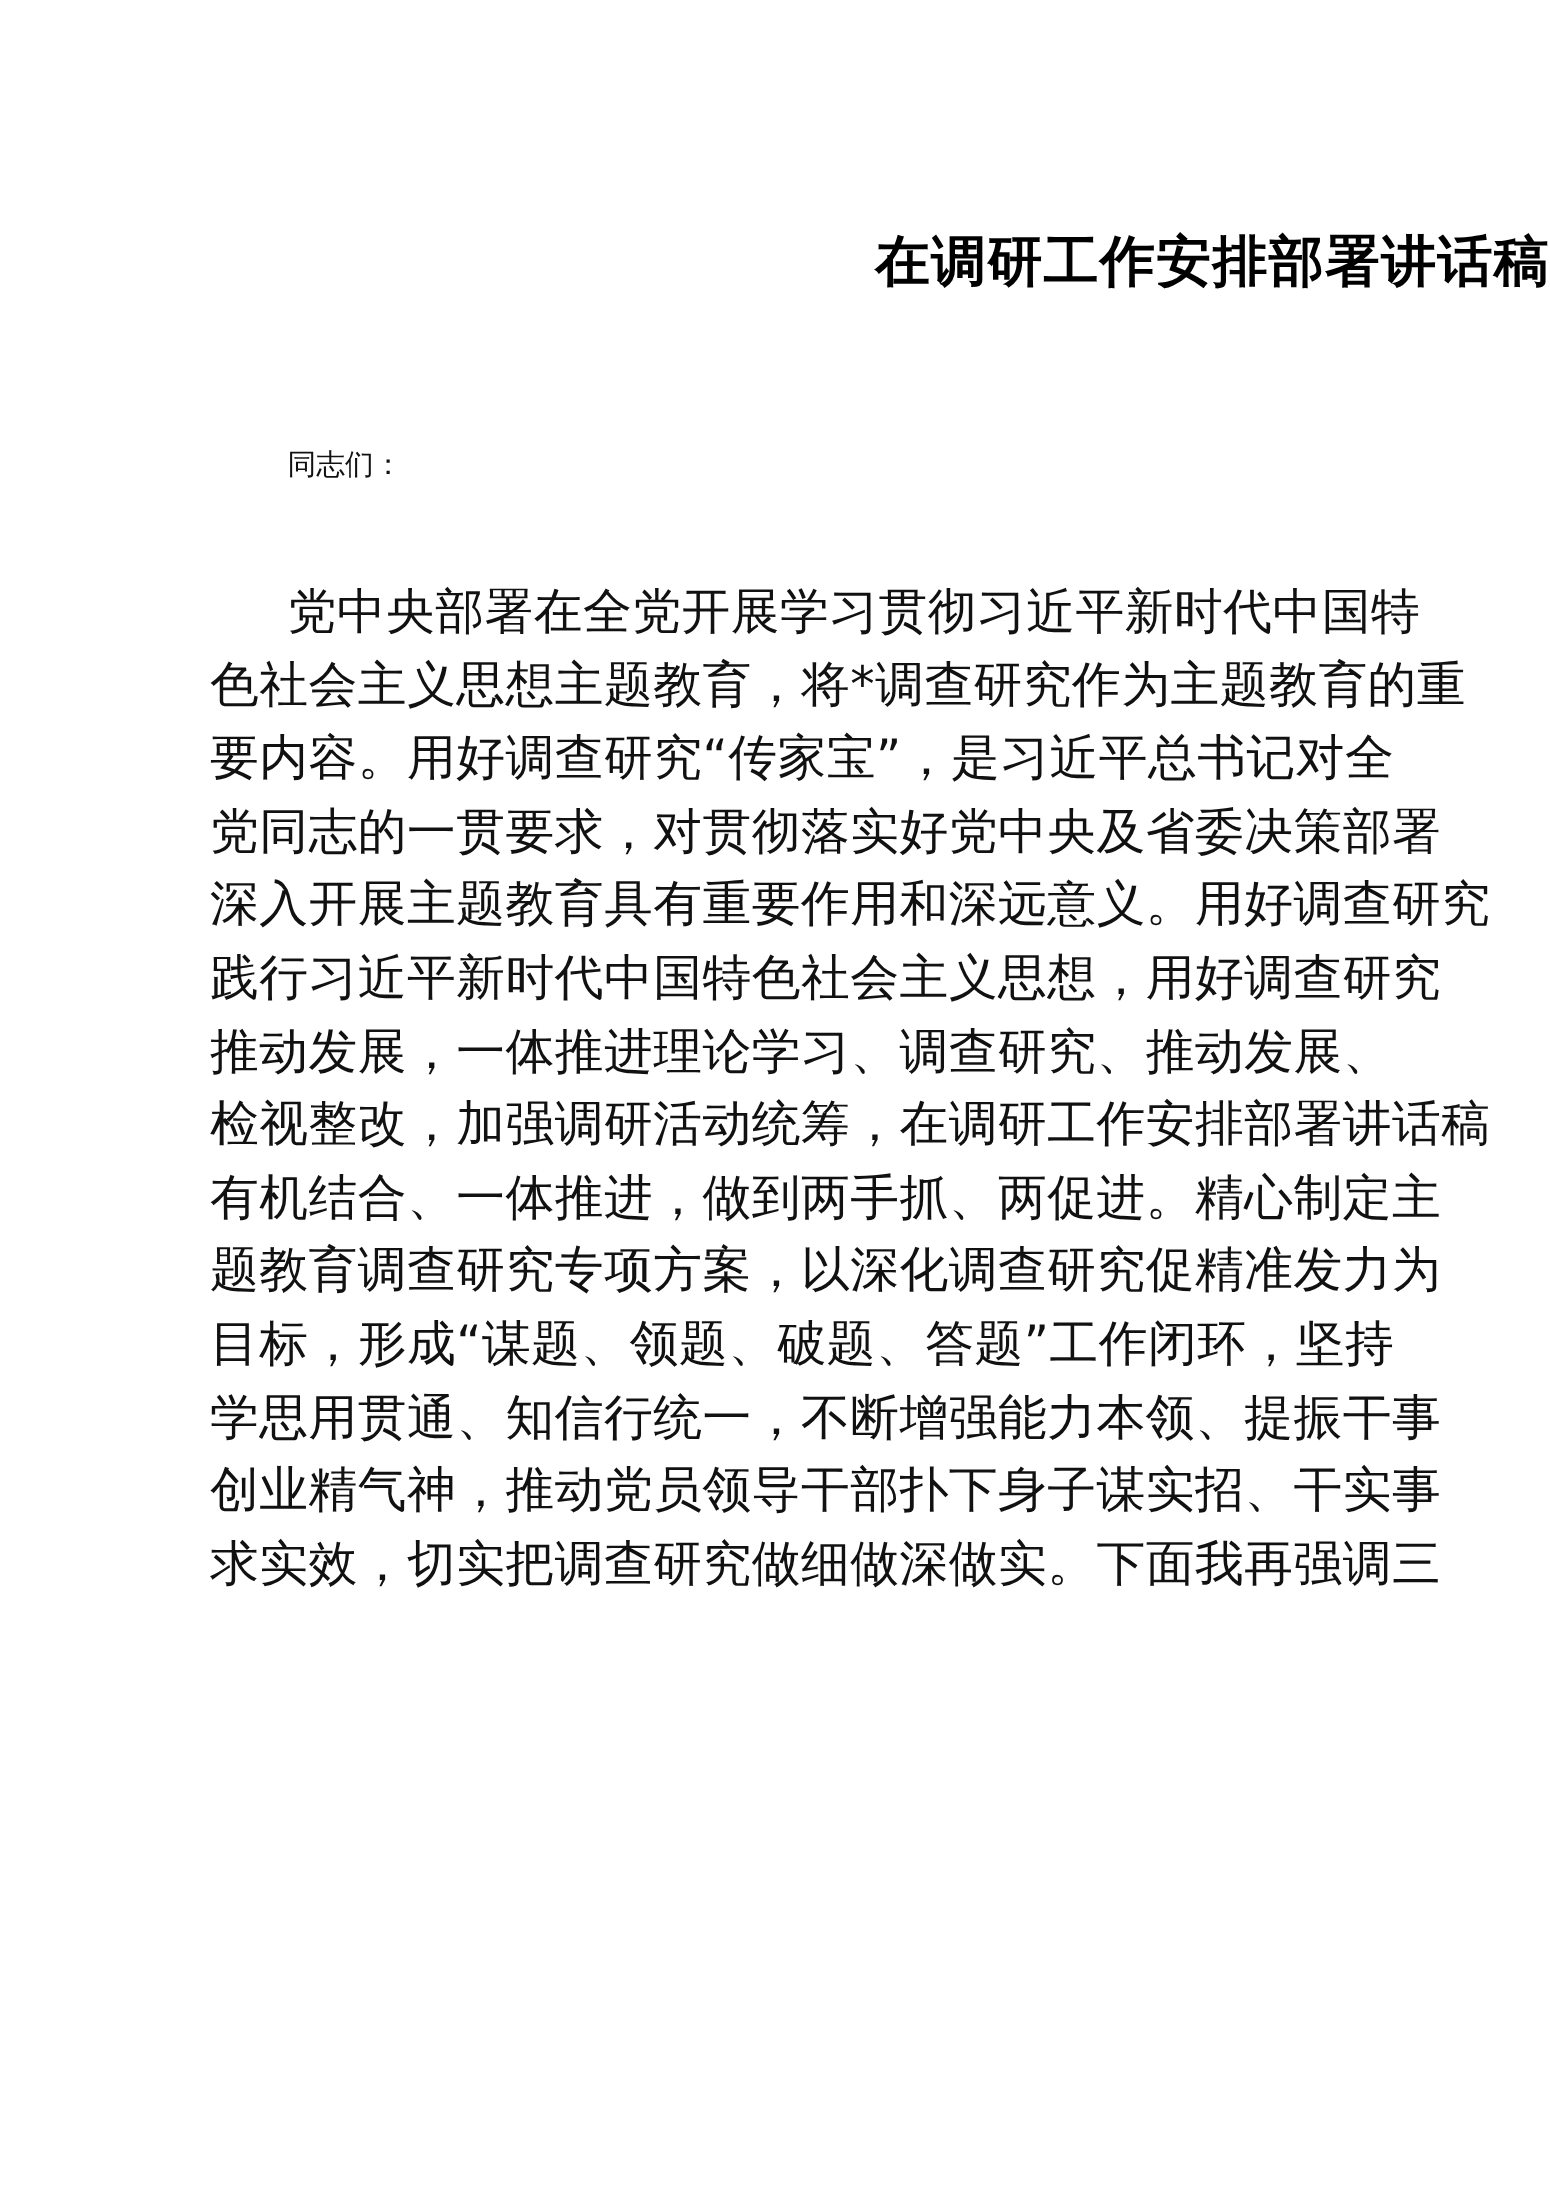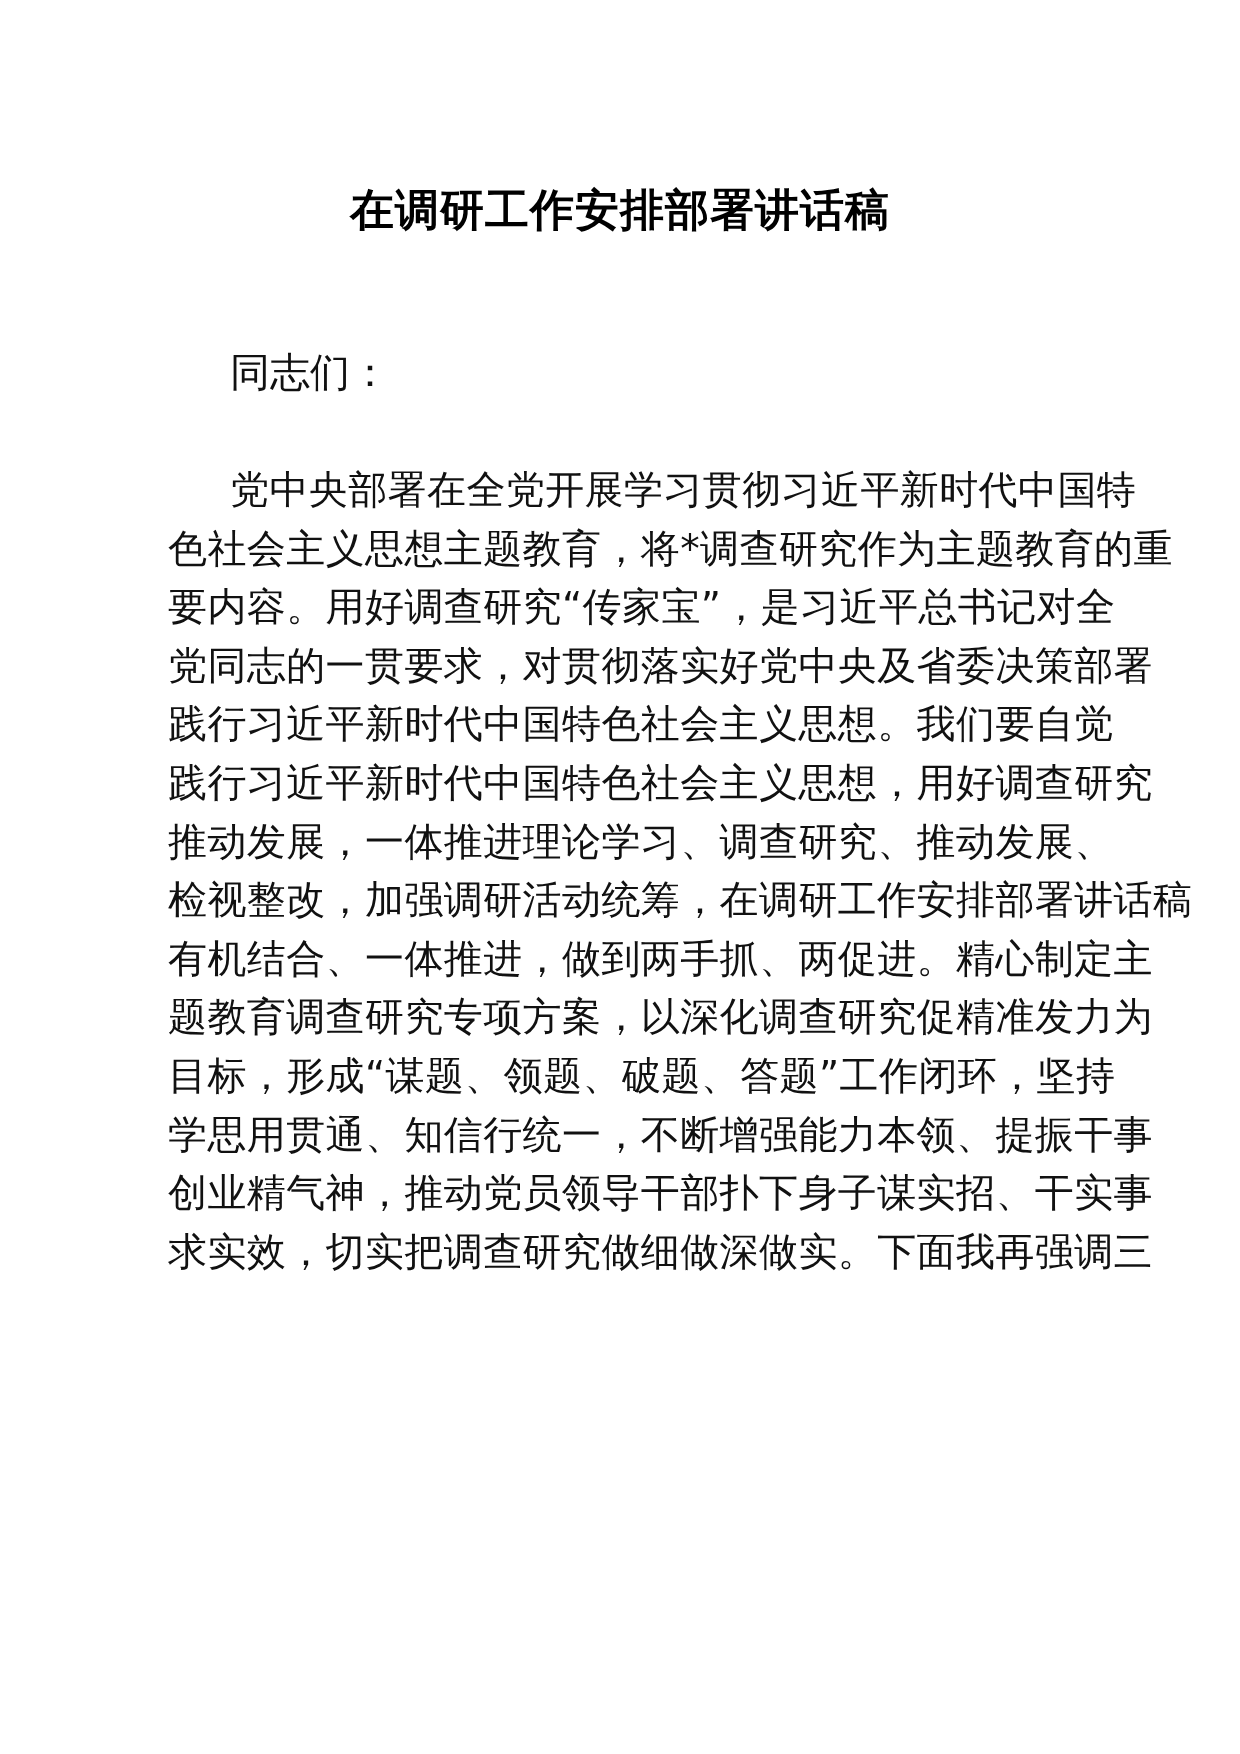--- a/index.html
+++ b/index.html
@@ -21,32 +21,32 @@
       top: 0;
       width: 1240px;
       height: 1754px;
       background: #ffffff;
     }
     .title {
       position: absolute;
       left: 0;
       width: 1240px;
       top: 182px;
-      text-align: center;
+      text-align: right;
       font-size: 44px;
       font-weight: bold;
       letter-spacing: 1px;
       line-height: 56px;
       color: #000;
     }
     .salutation {
       position: absolute;
       left: 230px;
       top: 352px;
-      font-size: 40px;
+      font-size: 23px;
       line-height: 40px;
     }
     .body-text {
       position: absolute;
       left: 168px;
       top: 461px;
       width: 775px;
       font-size: 39px;
       line-height: 58.6px;
       text-align: justify;
@@ -69,21 +69,21 @@
 <div class="page">
   <div class="title">在调研工作安排部署讲话稿</div>
 
   <div class="salutation">同志们：</div>
 
   <div class="body-text" style="text-indent:0;">
     <span class="line first">党中央部署在全党开展学习贯彻习近平新时代中国特</span>
     <span class="line">色社会主义思想主题教育，将*调查研究作为主题教育的重</span>
     <span class="line">要内容。用好调查研究“传家宝”，是习近平总书记对全</span>
     <span class="line">党同志的一贯要求，对贯彻落实好党中央及省委决策部署</span>
-    <span class="line">践行习近平新时代中国特色社会主义思想。我们要自觉</span>
+    <span class="line">深入开展主题教育具有重要作用和深远意义。用好调查研究</span>
     <span class="line">践行习近平新时代中国特色社会主义思想，用好调查研究</span>
     <span class="line">推动发展，一体推进理论学习、调查研究、推动发展、</span>
     <span class="line">检视整改，加强调研活动统筹，在调研工作安排部署讲话稿</span>
     <span class="line">有机结合、一体推进，做到两手抓、两促进。精心制定主</span>
     <span class="line">题教育调查研究专项方案，以深化调查研究促精准发力为</span>
     <span class="line">目标，形成“谋题、领题、破题、答题”工作闭环，坚持</span>
     <span class="line">学思用贯通、知信行统一，不断增强能力本领、提振干事</span>
     <span class="line">创业精气神，推动党员领导干部扑下身子谋实招、干实事</span>
     <span class="line">求实效，切实把调查研究做细做深做实。下面我再强调三</span>
   </div>

